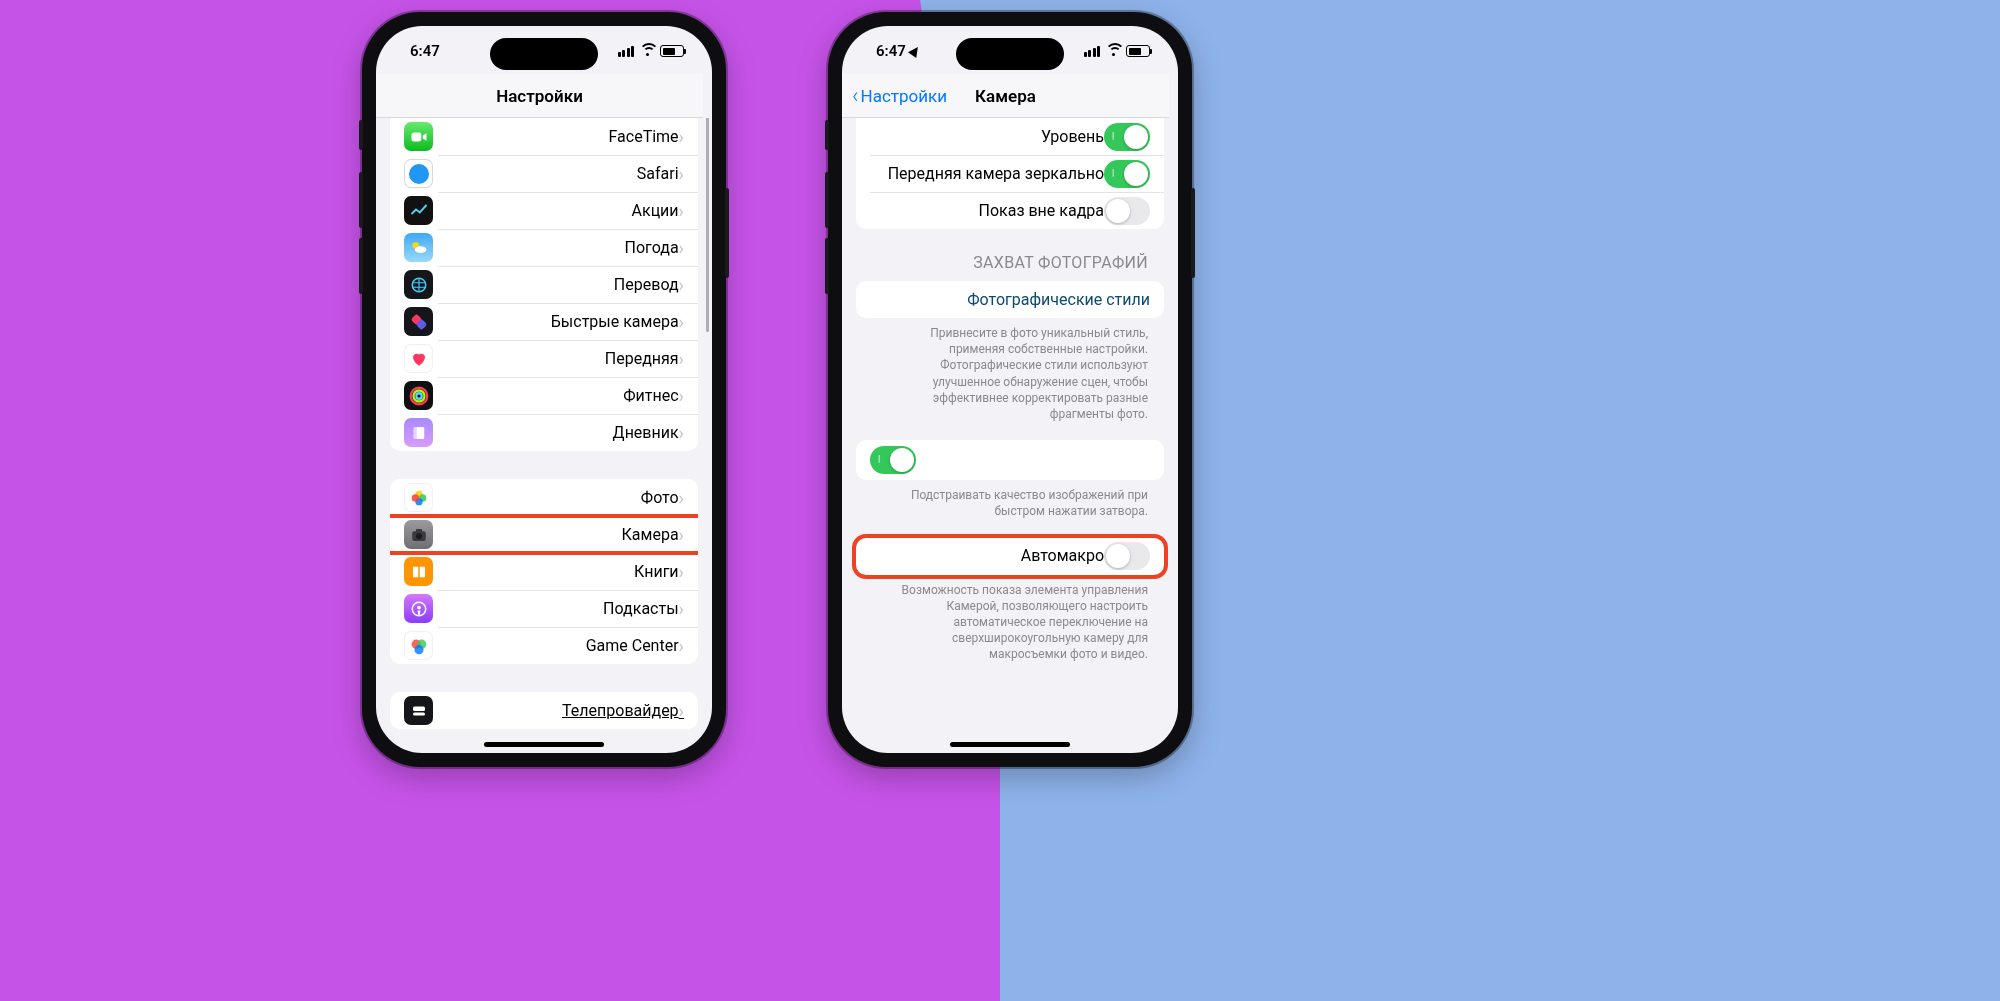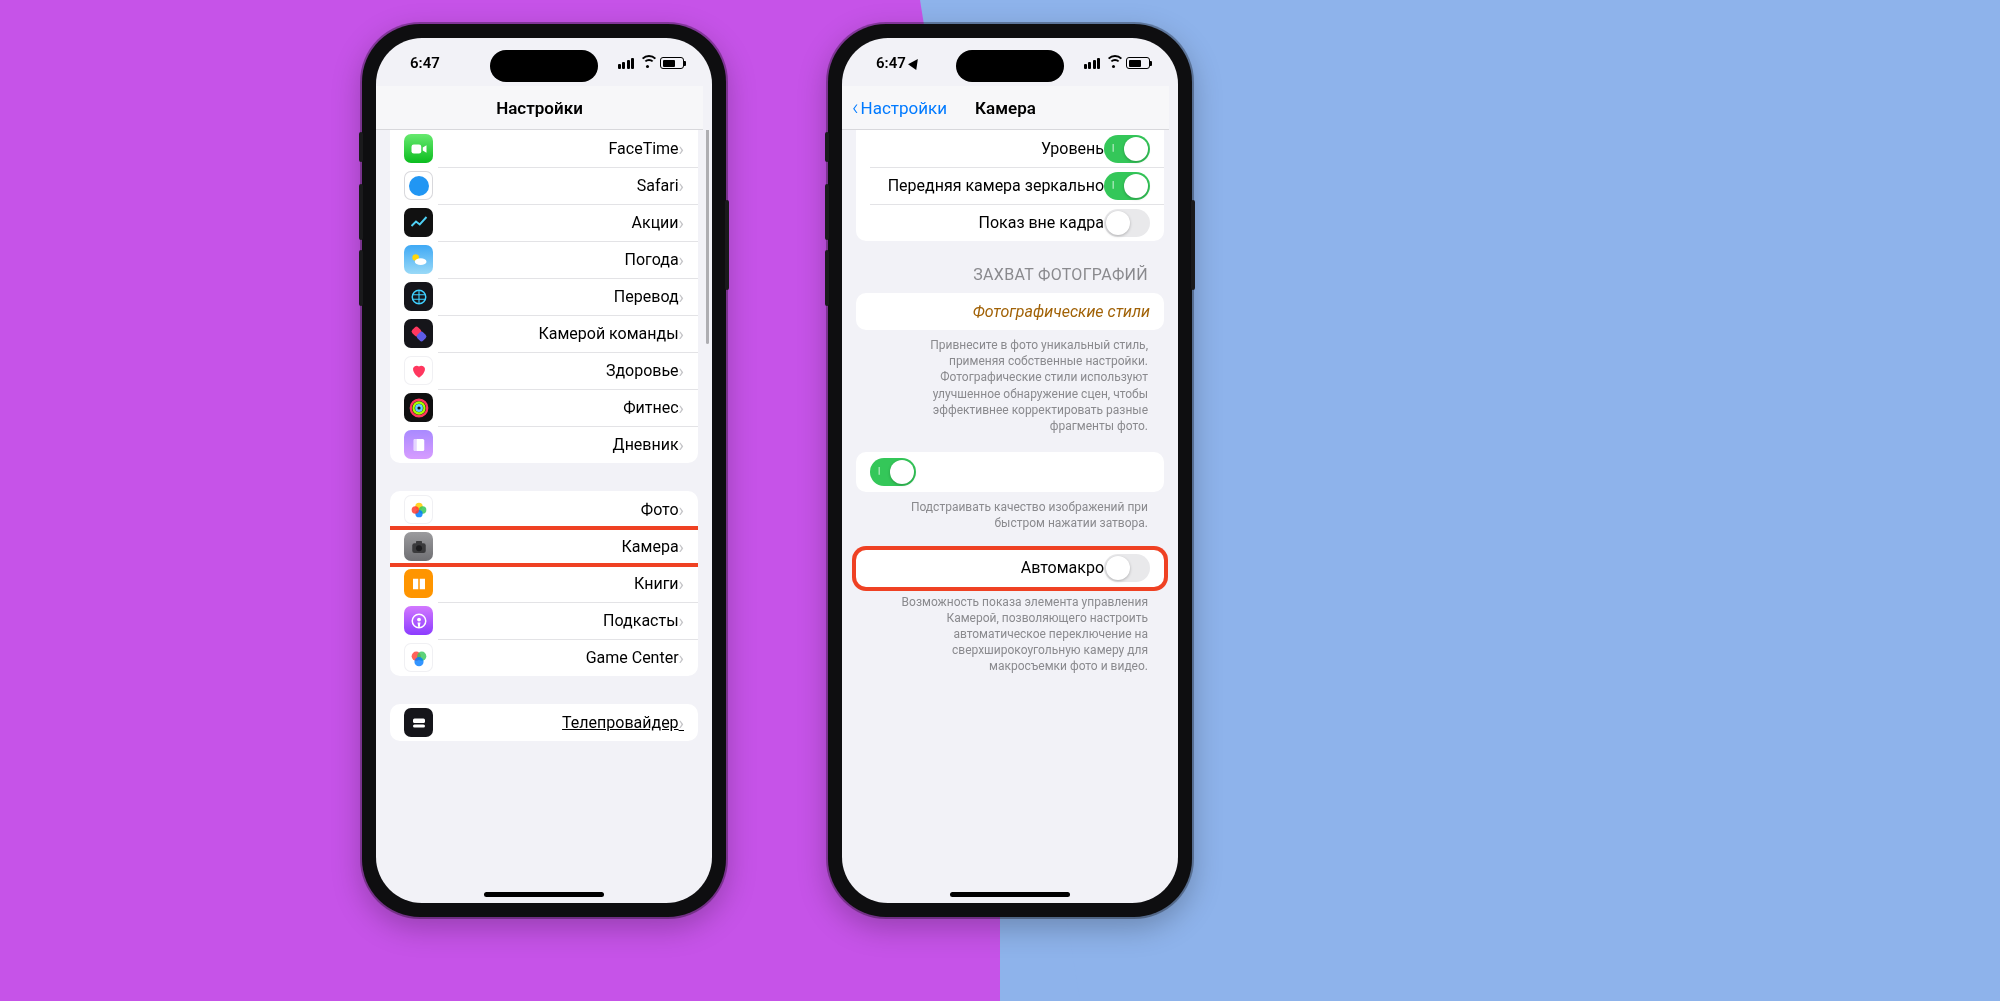--- a/index.html
+++ b/index.html
@@ -1,19 +1,19 @@
 <!DOCTYPE html>
 <html><head>
 <meta charset="utf-8">
 <style>
 * { margin:0; padding:0; box-sizing:border-box; font-family:-apple-system,BlinkMacSystemFont,"Segoe UI",Roboto,sans-serif; -webkit-font-smoothing:antialiased; }
 body { width:2000px; height:1001px; overflow:hidden; }
 .bg { width:100%; height:100%; position:relative; background:linear-gradient(to right,#C653E8 0%,#C653E8 50%,#8EB3EB 50%,#8EB3EB 100%); }
 .diag { position:absolute; inset:0; background:#8EB3EB; clip-path:polygon(100% 0,100% 100%,54% 100%,46% 0); }
-.phone { position:absolute; top:12px; width:364px; height:893px; background:#0e0e10; border-radius:58px; box-shadow:0 0 0 2px rgba(0,0,0,.3),0 10px 30px rgba(0,0,0,.25); padding:14px;margin-top:12px; }
+.phone { position:absolute; top:12px; width:364px; height:755px; background:#0e0e10; border-radius:58px; box-shadow:0 0 0 2px rgba(0,0,0,.3),0 10px 30px rgba(0,0,0,.25); padding:14px; }
 #p1 { left:362px; }
 #p2 { left:828px; }
 .btn-side{position:absolute;background:#1a1a1c;border-radius:3px;}
 .btn-l1{left:-3px;top:108px;width:4px;height:30px;}
 .btn-l2{left:-3px;top:160px;width:4px;height:56px;}
 .btn-l3{left:-3px;top:226px;width:4px;height:56px;}
 .btn-r{right:-3px;top:176px;width:4px;height:90px;}
 .screen { width:100%; height:100%; background:#f2f2f7; border-radius:46px; position:relative; overflow:hidden; }
 .island { position:absolute; top:12px; left:50%; transform:translateX(-50%); width:108px; height:32px; background:#000; border-radius:20px; z-index:50; }
 .status { position:absolute; top:0; left:0; right:0; height:50px; display:flex; align-items:center; justify-content:space-between; padding:0 28px 0 34px; z-index:40; font-weight:600; font-size:15px; color:#000; }
@@ -42,21 +42,21 @@
 .scrollbar{position:absolute;right:3px;top:-6px;width:3px;height:220px;background:rgba(0,0,0,.28);border-radius:2px;}
 .group{margin:9px 14px 0;background:#fff;border-radius:10px;overflow:hidden;}
 .group.highlight{box-shadow:0 0 0 4px #ef4123;padding-left:10px;}
 .sect-header{margin:24px 30px 6px;font-size:16px;color:#8a8a8e;text-transform:uppercase;letter-spacing:.3px;}
 .sect-footer{margin:7px 30px 0;font-size:12px;color:#8a8a8e;line-height:1.35;}
 .row{display:flex;align-items:center;min-height:37px;padding:0 14px 0 14px;position:relative;}
 .row+.row::before{content:"";position:absolute;top:0;left:48px;right:0;height:1px;background:#e3e3e6;}
 .row.toggle+.row.toggle::before,.row.switchy+.row.switchy::before,.row.noicon+.row.noicon::before{left:14px;}
 .row .icon{width:29px;height:29px;border-radius:7px;margin-right:12px;flex-shrink:0;display:flex;align-items:center;justify-content:center;}
 .row .label{flex:1;font-size:16px;color:#000;line-height:1.25;}
-.row .label.blue{color:#a16207;font-style:italic;}
+.row .label.blue{color:#0c4a6e;}
 .row .chev-r{color:#c5c5c8;font-size:18px;}
 .row-hl-frame{position:absolute;left:-4px;right:-4px;top:-2px;bottom:-2px;border:4px solid #ef4123;border-radius:4px;pointer-events:none;z-index:5;}
 .switch{width:46px;height:28px;border-radius:14px;position:relative;background:#e9e9eb;flex-shrink:0;}
 .switch.on{background:#34c759;}
 .switch .knob{position:absolute;top:2px;width:24px;height:24px;border-radius:50%;background:#fff;box-shadow:0 1px 3px rgba(0,0,0,.25);}
 .switch.on .knob{right:2px;}
 .switch.off .knob{left:2px;}
 .switch .mark{position:absolute;font-size:9px;color:rgba(255,255,255,.9);font-weight:600;}
 .switch.on .mark{left:8px;top:8px;}
 .home-ind{position:absolute;bottom:6px;left:50%;transform:translateX(-50%);width:120px;height:5px;background:#000;border-radius:3px;z-index:60;}
@@ -166,30 +166,30 @@
               <span class="label">Перевод</span>
               <span class="chev-r">›</span>
             </div>
             <div class="row">
               <span class="icon ic-shortcuts">
                 <svg width="20" height="20" viewBox="0 0 24 24">
                   <rect x="4" y="4" width="10" height="10" rx="3" fill="#ff375f" transform="rotate(45 9 9)"></rect>
                   <rect x="10" y="10" width="10" height="10" rx="3" fill="#5e5ce6" transform="rotate(45 15 15)"></rect>
                 </svg>
               </span>
-              <span class="label">Камерой команды</span>
+              <span class="label">Быстрые камера</span>
               <span class="chev-r">›</span>
             </div>
             <div class="row">
               <span class="icon ic-health">
                 <svg width="18" height="18" viewBox="0 0 24 24">
                   <path d="M12 21s-8-5-8-12a5 5 0 0 1 8-3 5 5 0 0 1 8 3c0 7-8 12-8 12z" fill="#ff375f"></path>
                 </svg>
               </span>
-              <span class="label">Здоровье</span>
+              <span class="label">Передняя</span>
               <span class="chev-r">›</span>
             </div>
             <div class="row">
               <span class="icon ic-fitness">
                 <svg width="22" height="22" viewBox="0 0 24 24">
                   <circle cx="12" cy="12" r="9" stroke="#ff375f" stroke-width="2.5" fill="none"></circle>
                   <circle cx="12" cy="12" r="6" stroke="#a6ff00" stroke-width="2.5" fill="none"></circle>
                   <circle cx="12" cy="12" r="3" stroke="#64d2ff" stroke-width="2.5" fill="none"></circle>
                 </svg>
               </span>

